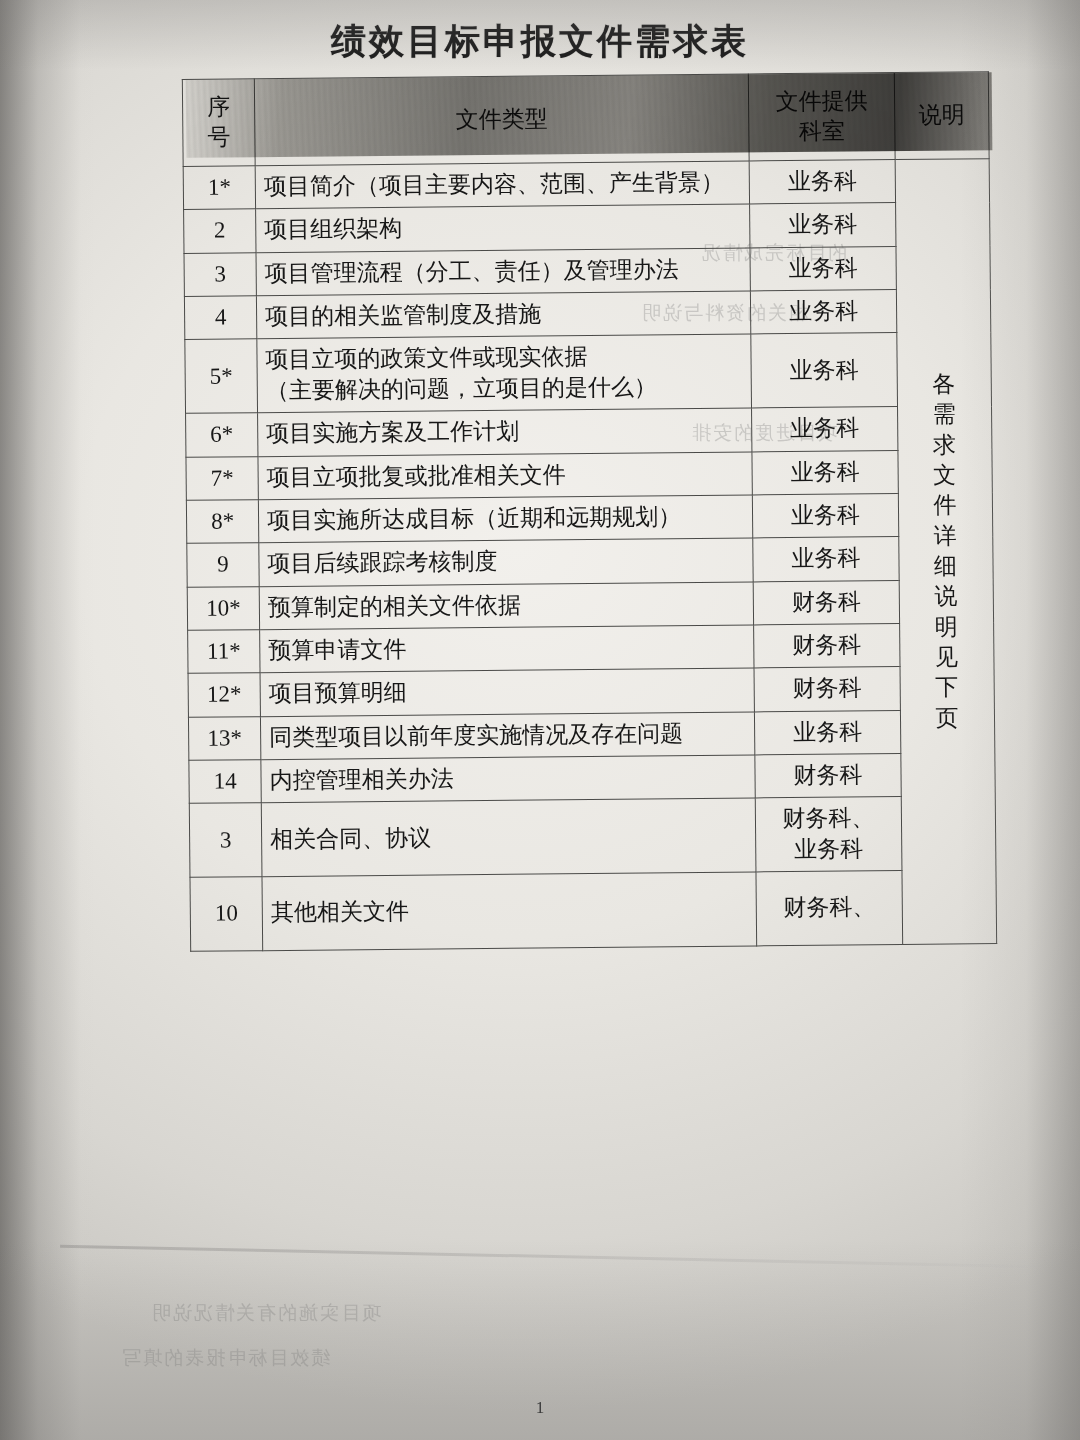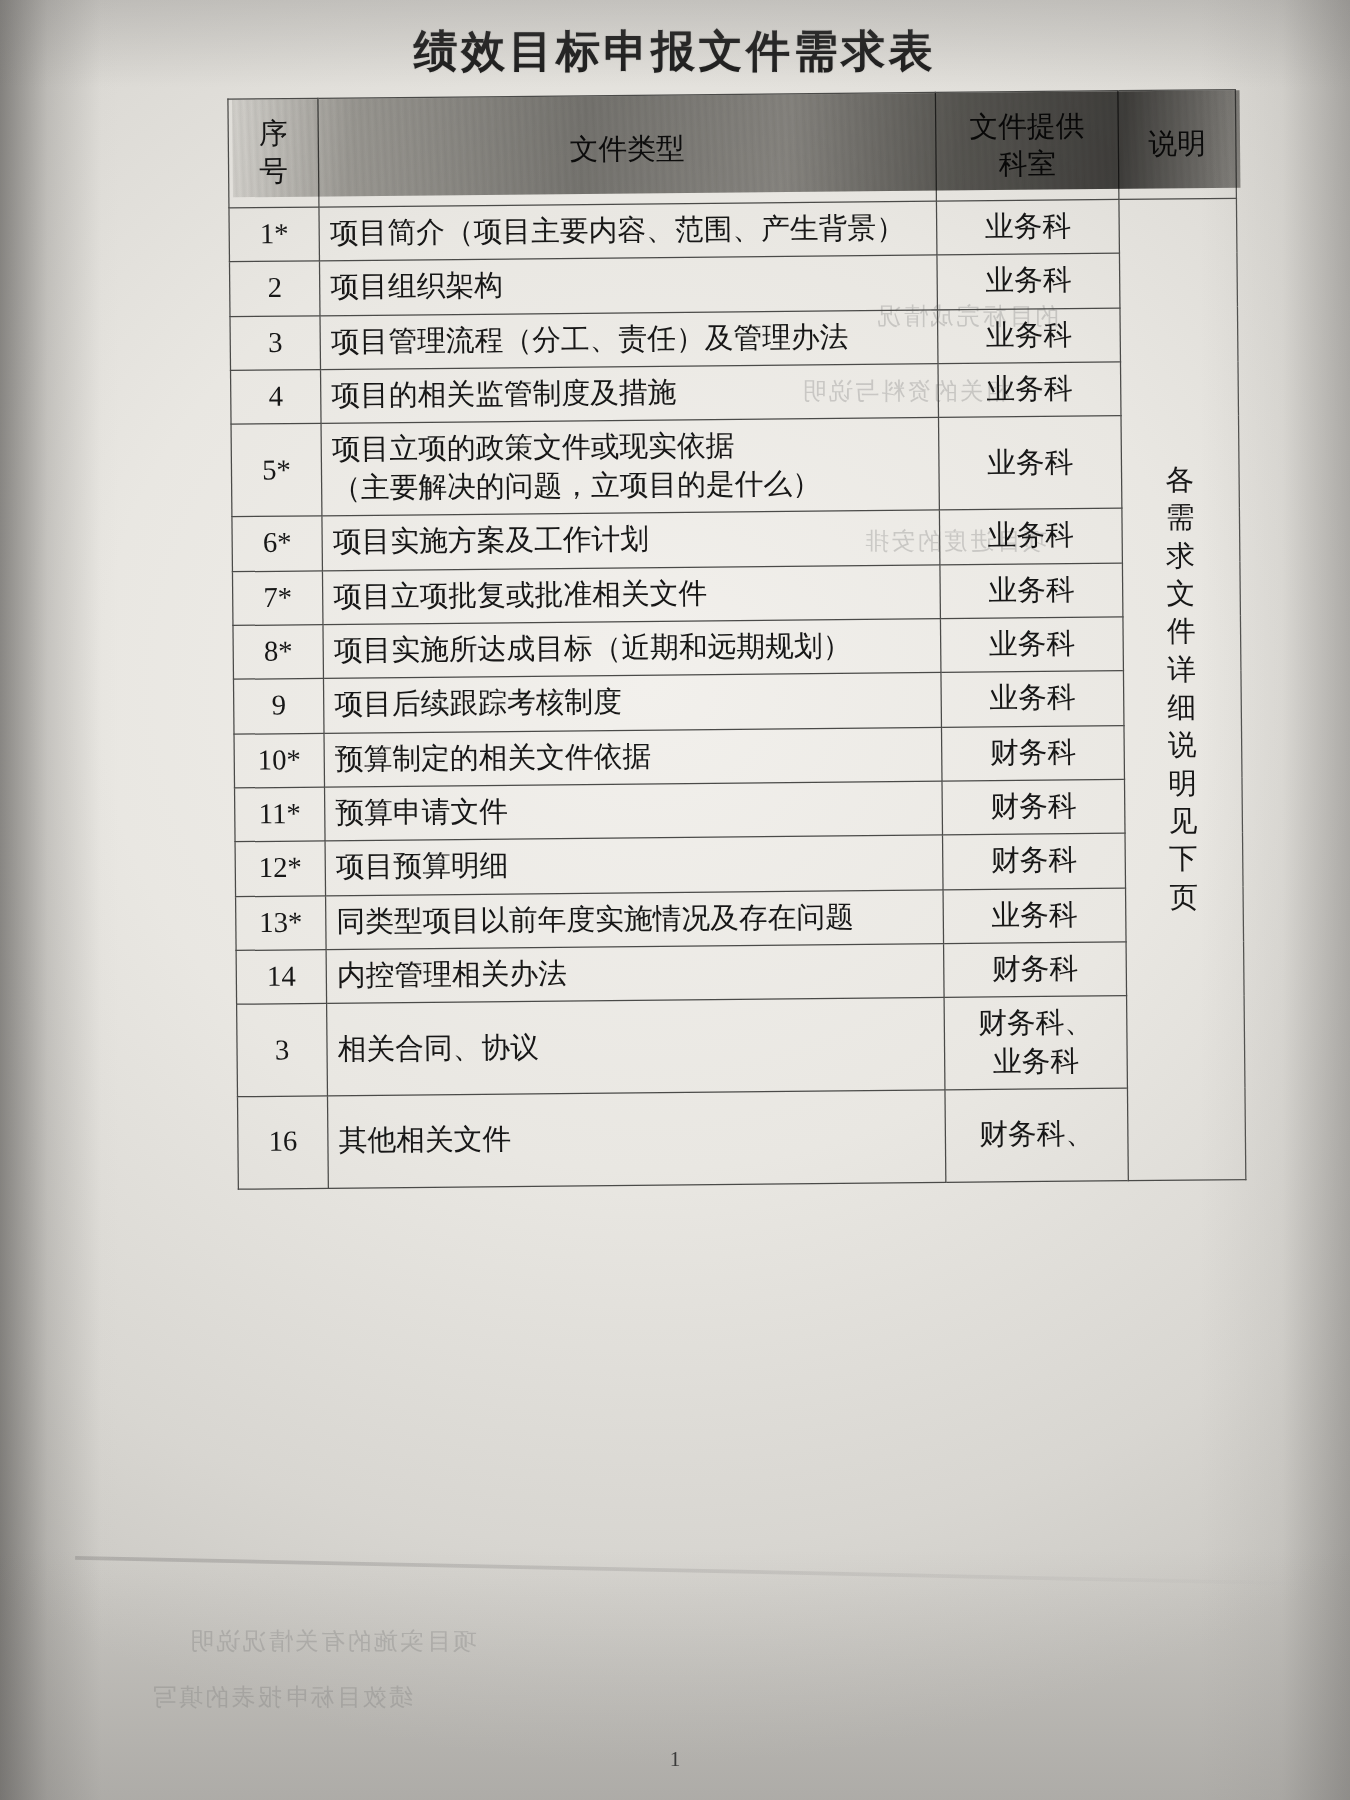--- a/index.html
+++ b/index.html
@@ -274,21 +274,21 @@
           <td class="cell-type">内控管理相关办法</td>
           <td class="cell-dept">财务科</td>
         </tr>
         <tr>
           <td class="cell-no">3</td>
           <td class="cell-type">相关合同、协议</td>
           <td class="cell-dept">财务科、
 业务科</td>
         </tr>
         <tr style="height:74px;">
-          <td class="cell-no">16</td>
+          <td class="cell-no">10</td>
           <td class="cell-type">其他相关文件</td>
           <td class="cell-dept">财务科、</td>
         </tr>
       </tbody>
     </table>
   </div>
 
   <div class="hdr-smudge"></div>
 
   <div class="fold"></div>

